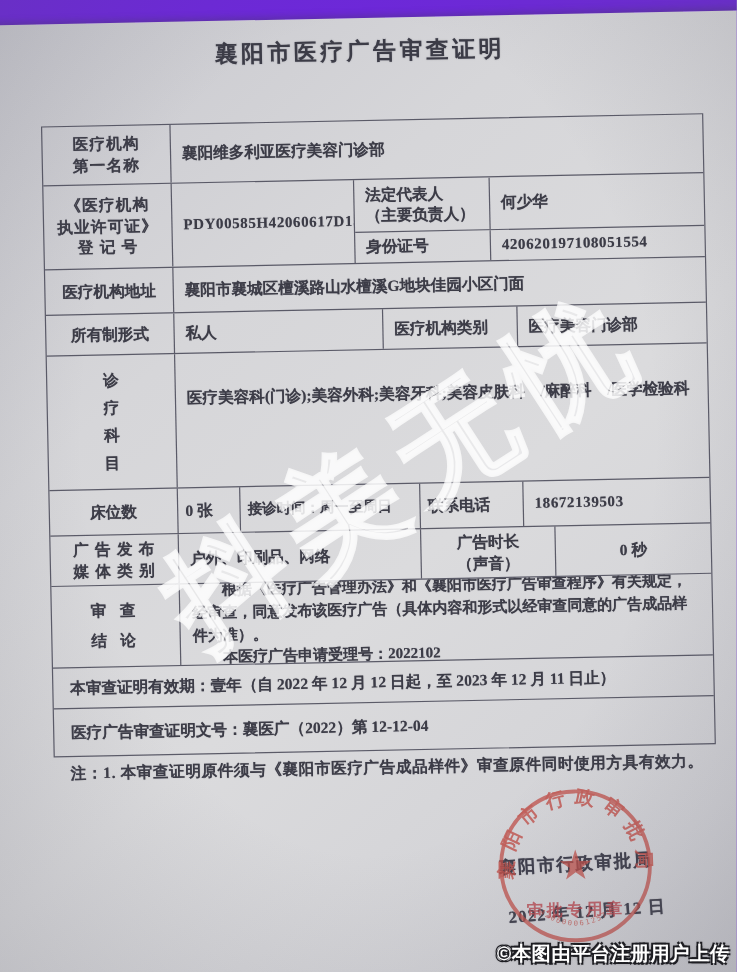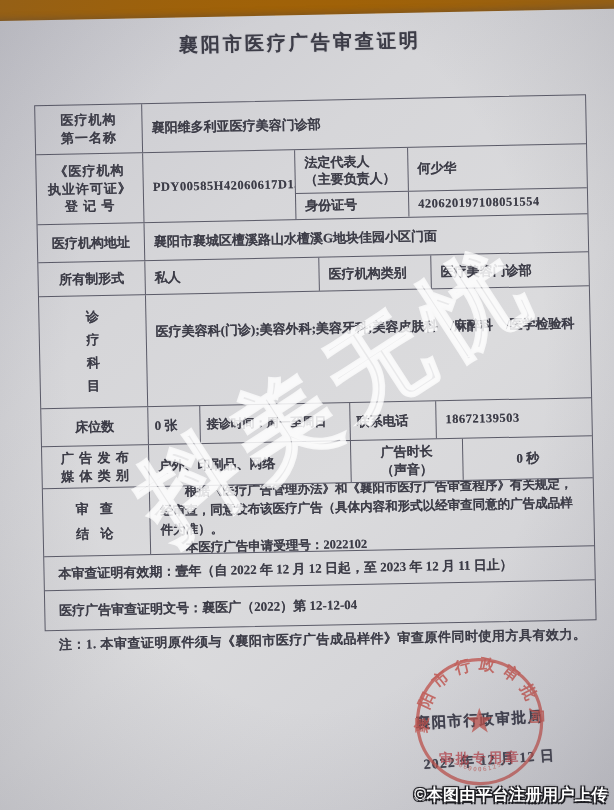--- a/index.html
+++ b/index.html
@@ -6,21 +6,21 @@
     --ink:#3c3c47;
     --line:rgba(68,68,84,0.85);
     --red:#c0504a;
   }
   html,body{margin:0;padding:0;}
   body{
     width:614px;height:810px;overflow:hidden;
     font-family:"Liberation Serif","DejaVu Serif",serif;
     background:#aeaeb8;
   }
-  .photo{position:relative;width:614px;height:810px;overflow:hidden;background:#a16207;}
+  .photo{position:relative;width:614px;height:810px;overflow:hidden;background:#6d28d9;}
   .paper{
     position:absolute;left:-16px;top:15px;width:656px;height:828px;
     transform:rotate(-1.15deg);transform-origin:320px 380px;
     background:linear-gradient(140deg,#c8c8ce 0%,#d6d6d9 30%,#dbdbdd 55%,#d1d1d5 85%,#c7c7cc 100%);
     box-shadow:0 -2px 6px rgba(60,60,75,0.35);
   }
   .content{position:absolute;left:16px;top:-15px;width:614px;height:810px;color:var(--ink);}
   .doc-title{
     position:absolute;left:0;top:30px;width:100%;text-align:center;
     font-size:19px;font-weight:700;letter-spacing:3px;

